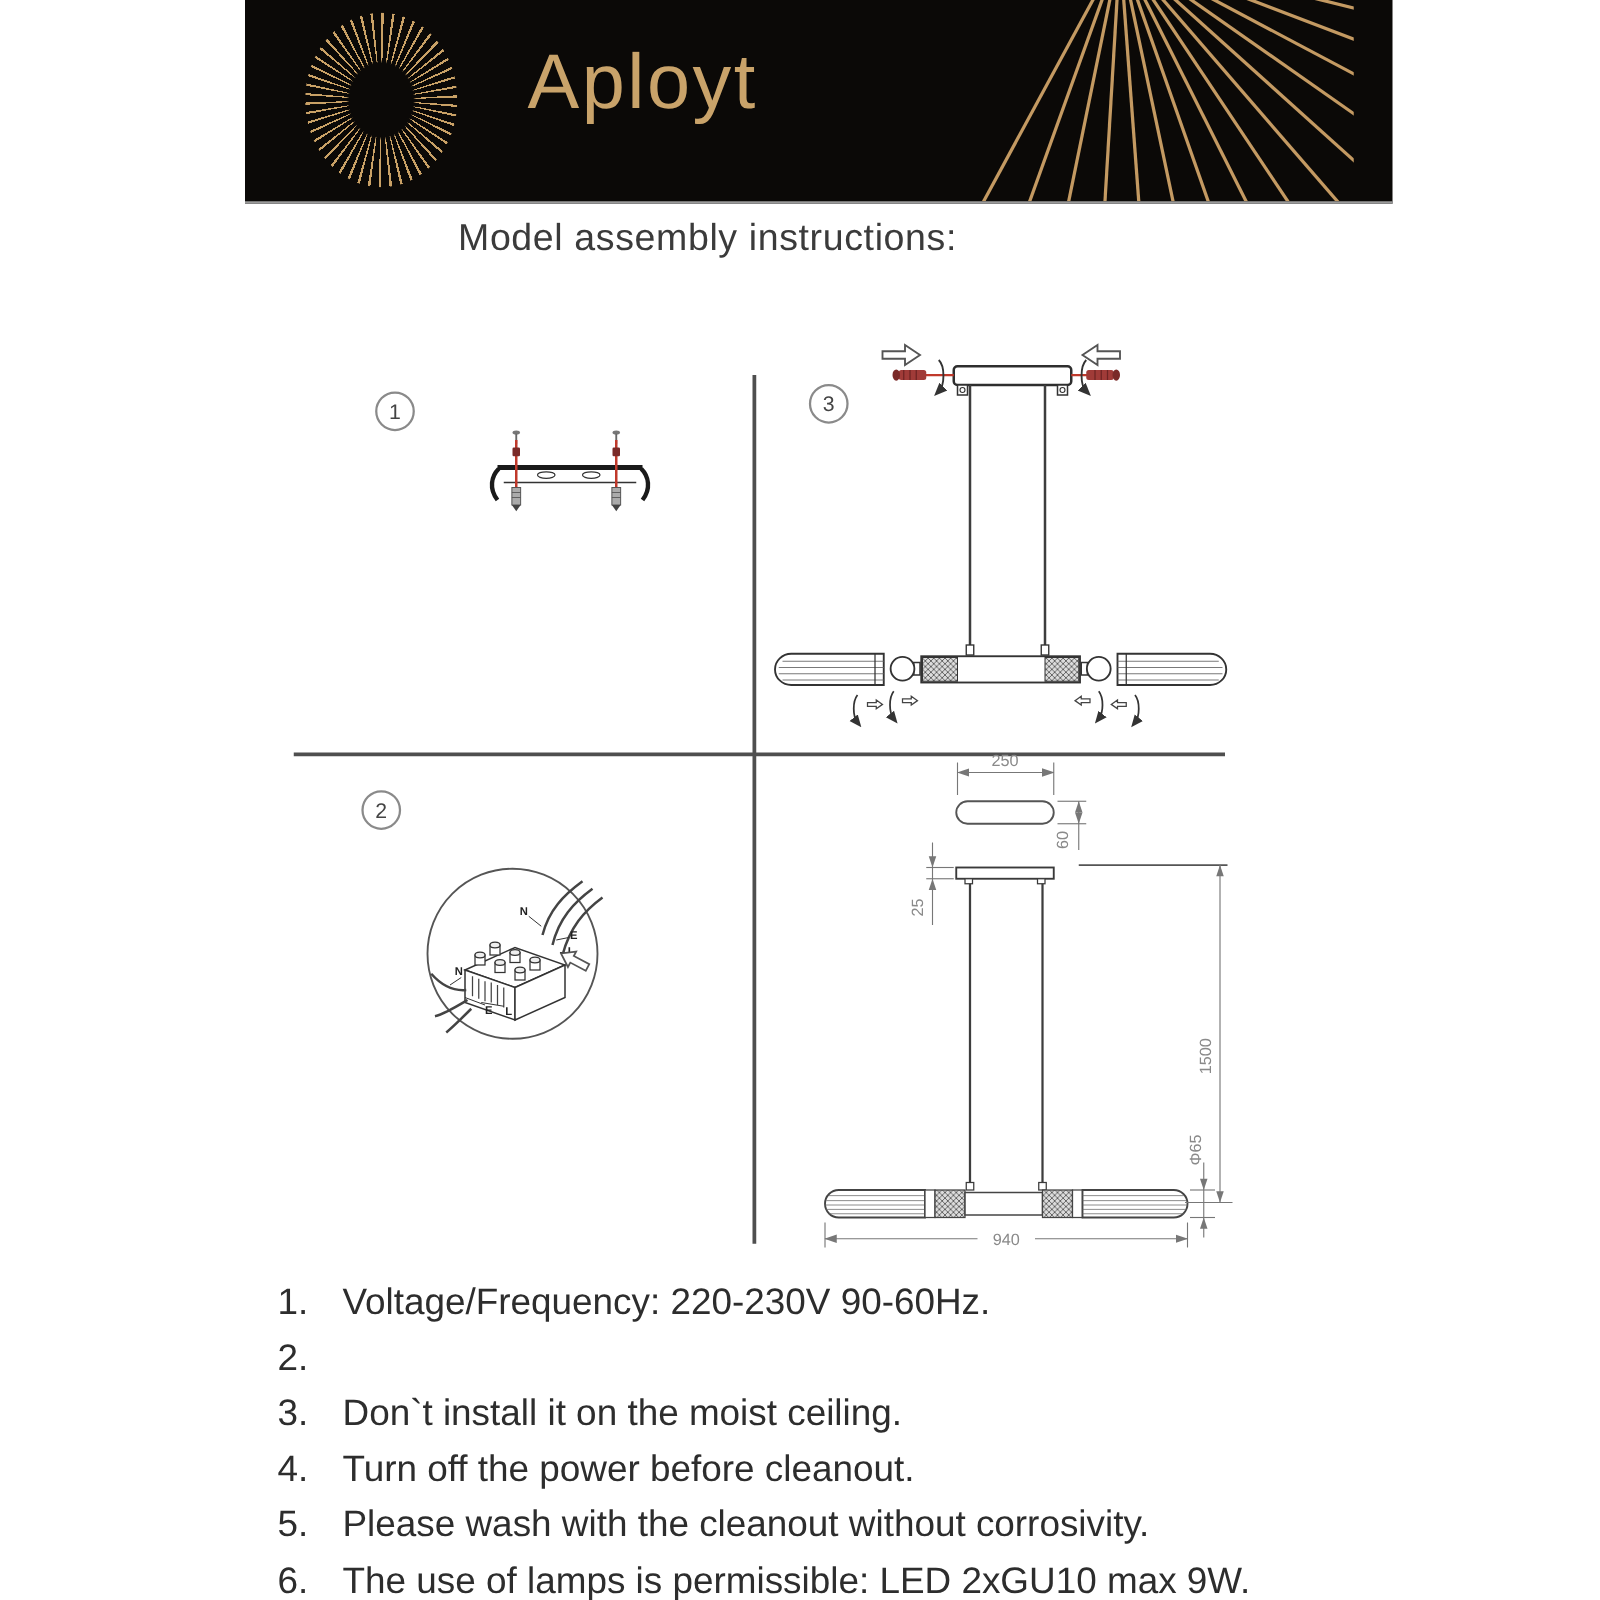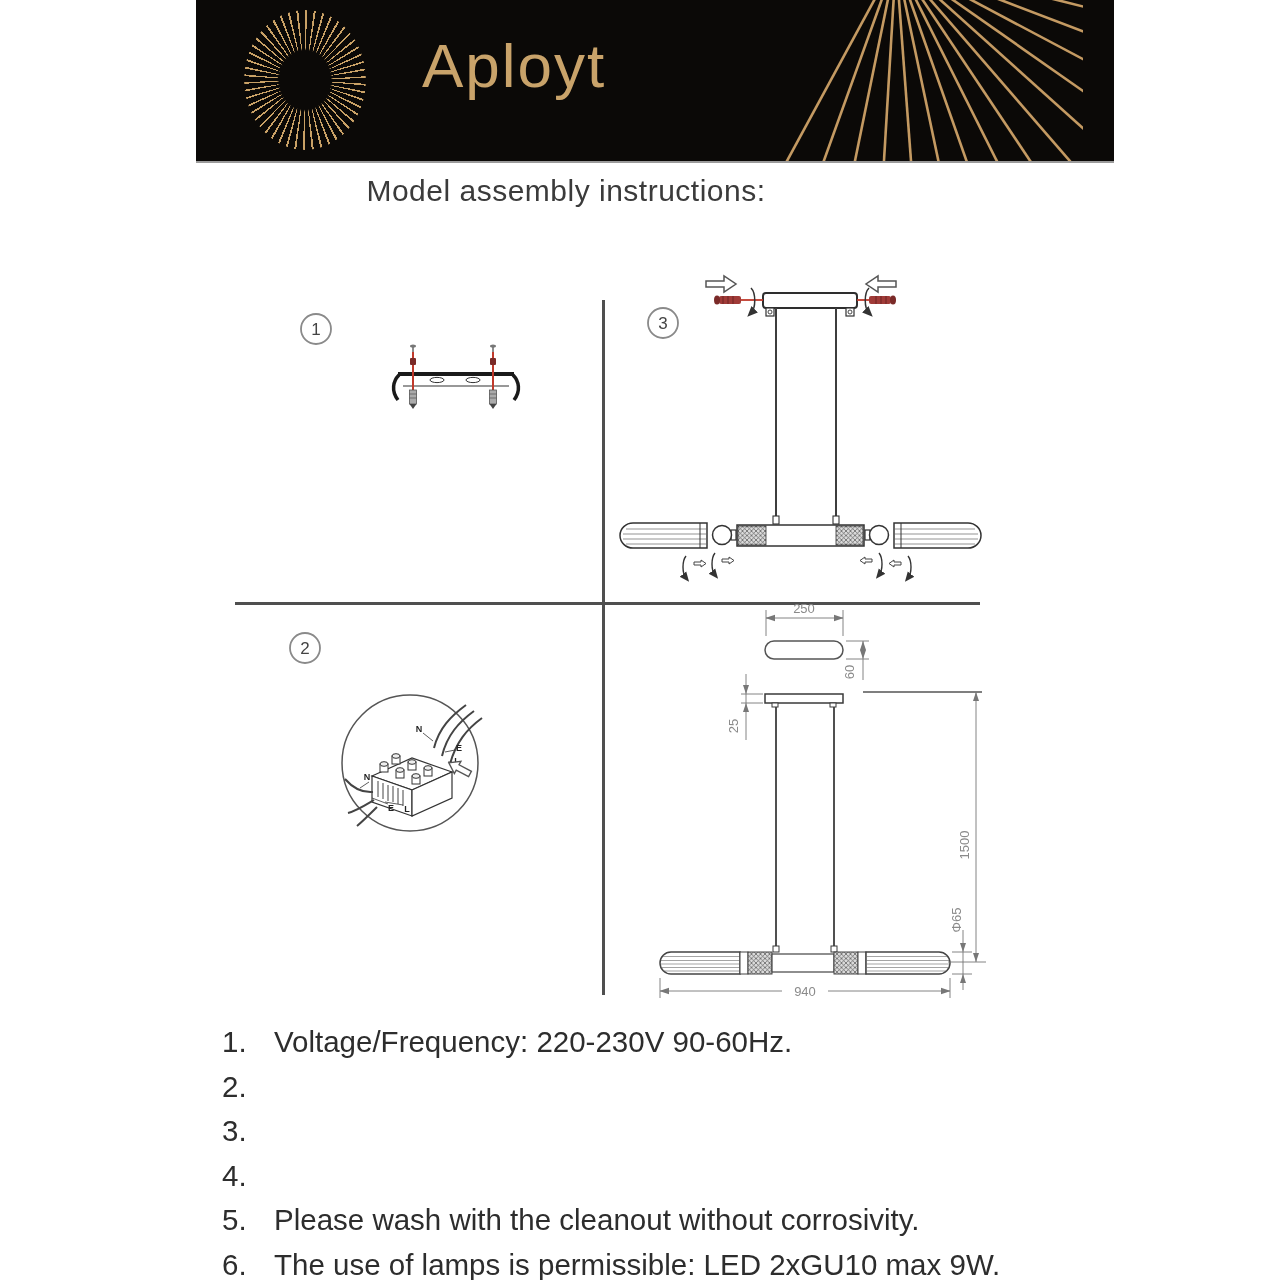--- a/index.html
+++ b/index.html
@@ -338,23 +338,25 @@
   <div class="footer">
     <div class="frow">
       <span class="fnum">1.</span>
       <span>Voltage/Frequency: 220-230V 90-60Hz.</span>
     </div>
     <div class="frow">
       <span class="fnum">2.</span>
     </div>
     <div class="frow">
       <span class="fnum">3.</span>
+      <span>Don`t install it on the moist ceiling.</span>
     </div>
     <div class="frow">
       <span class="fnum">4.</span>
+      <span>Turn off the power before cleanout.</span>
     </div>
     <div class="frow">
       <span class="fnum">5.</span>
       <span>Please wash with the cleanout without corrosivity.</span>
     </div>
     <div class="frow">
       <span class="fnum">6.</span>
       <span>The use of lamps is permissible: LED 2xGU10 max 9W.</span>
     </div>
   </div>

